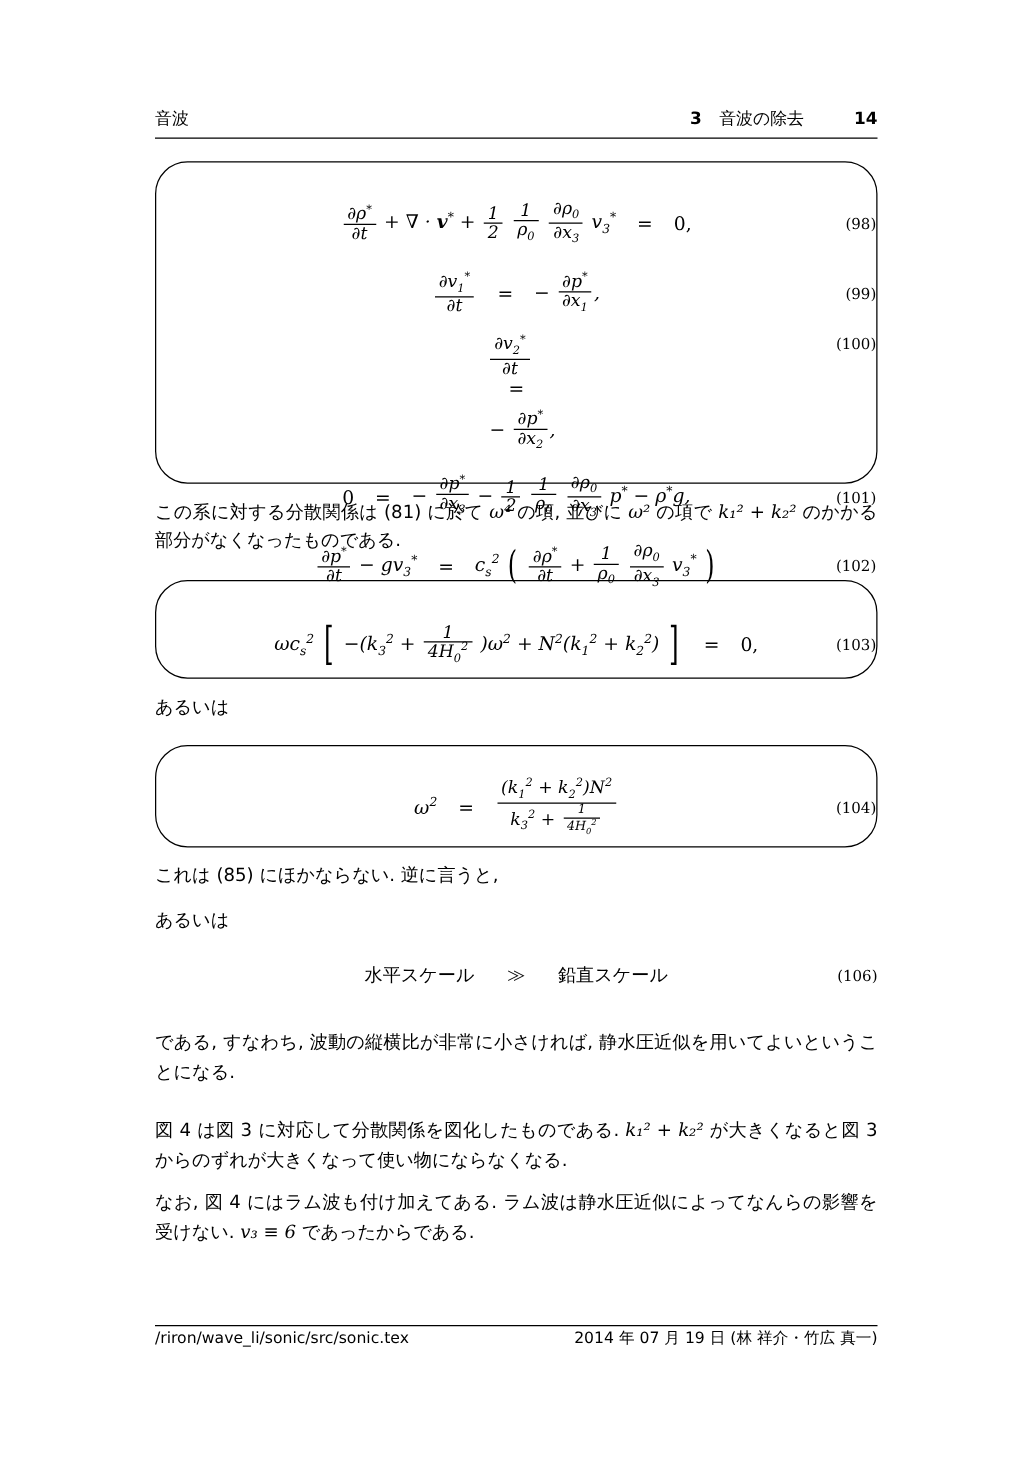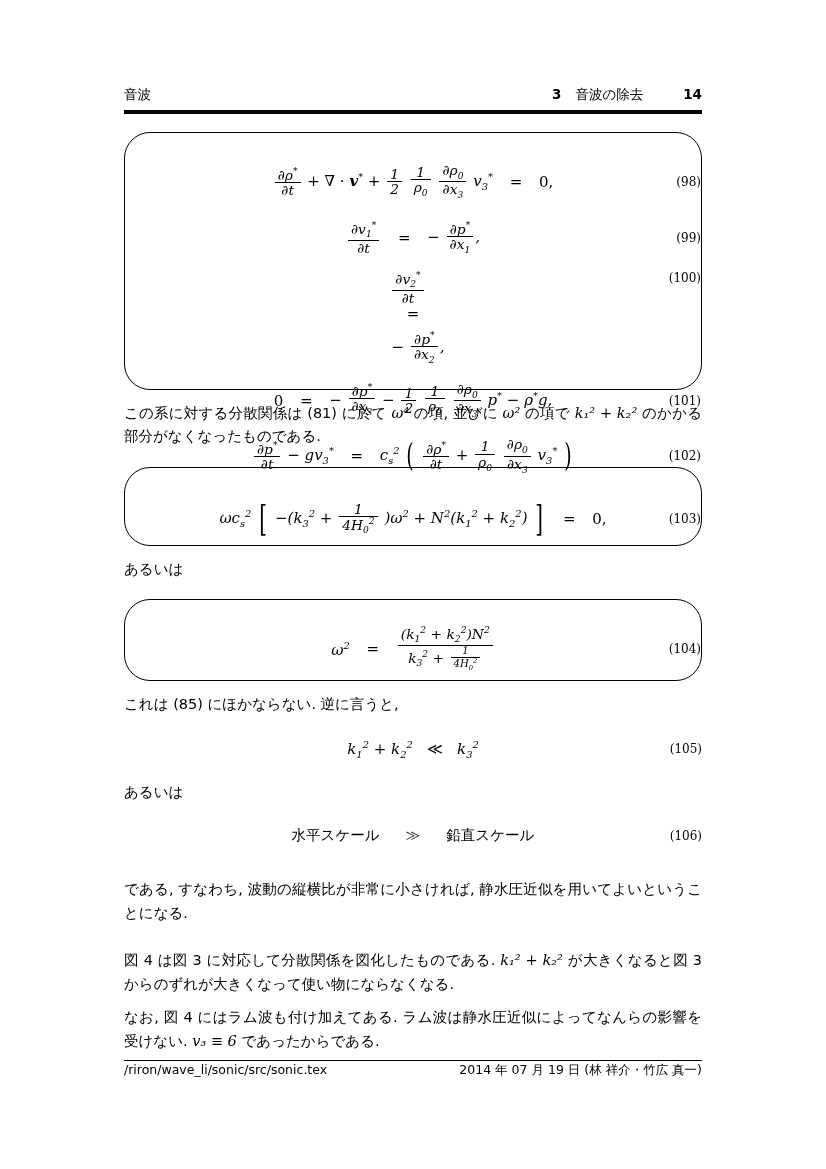--- a/index.html
+++ b/index.html
@@ -27,21 +27,21 @@
     top: 86px;
     width: 578px;
   }
   
   .header {
     display: flex;
     align-items: baseline;
     font-family: "DejaVu Sans", sans-serif;
     font-size: 13.5px;
     padding-bottom: 6px;
-    border-bottom: 4px solid #000000;
+    border-bottom: 1px solid #000000;
   }
   .header-left { flex: 0 0 auto; }
   .header-right {
     margin-left: auto;
     display: flex;
     align-items: baseline;
   }
   .header-secnum { font-weight: bold; margin-right: 14px; }
   .header-sectitle { margin-right: 40px; }
   .header-pageno { font-weight: bold; }
@@ -281,28 +281,20 @@
             <span class="num">(k<sub>1</sub><sup class="up">2</sup> + k<sub>2</sub><sup class="up">2</sup>)N<sup class="up">2</sup></span>
             <span class="den">k<sub>3</sub><sup class="up">2</sup> + <span class="frac" style="font-size:0.8em;"><span class="num">1</span><span class="den">4H<sub class="up">0</sub><sup class="up">2</sup></span></span></span>
           </span>
         </span>
         <span class="eq-tag">(104)</span>
       </div>
     </div>
 
     <p class="jp">これは (85) にほかならない. 逆に言うと,</p>
 
-    <div class="disp">
-      <span class="disp-center math">
-        k<sub>1</sub><sup class="up">2</sup> + k<sub>2</sub><sup class="up">2</sup>
-        &nbsp;&nbsp;<span class="mathup">≪</span>&nbsp;&nbsp;
-        k<sub>3</sub><sup class="up">2</sup>
-      </span>
-      <span class="eq-tag" style="top:3px;">(105)</span>
-    </div>
 
     <p class="jp">あるいは</p>
 
     <div class="disp">
       <span class="disp-center" style="font-family:Liberation Mono, monospace; font-size:14.5px;">
         <span>水平スケール</span>
         &nbsp;&nbsp;<span>≫</span>&nbsp;&nbsp;
         <span>鉛直スケール</span>
       </span>
       <span class="eq-tag" style="top:3px;">(106)</span>

